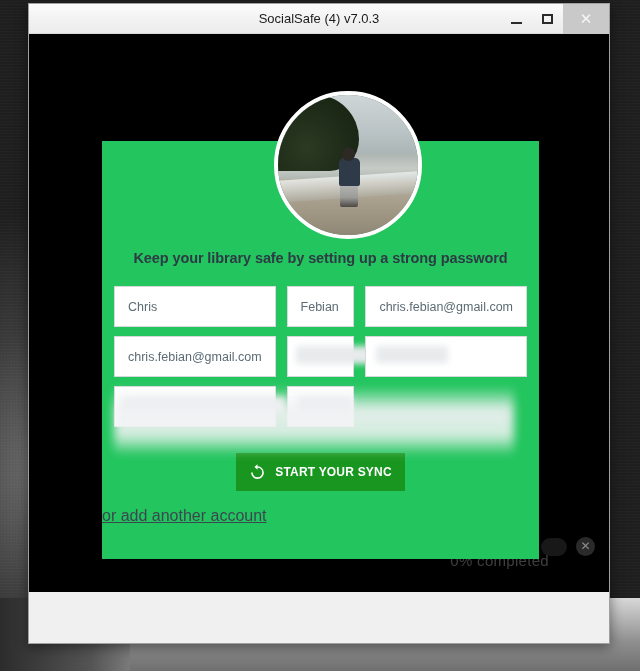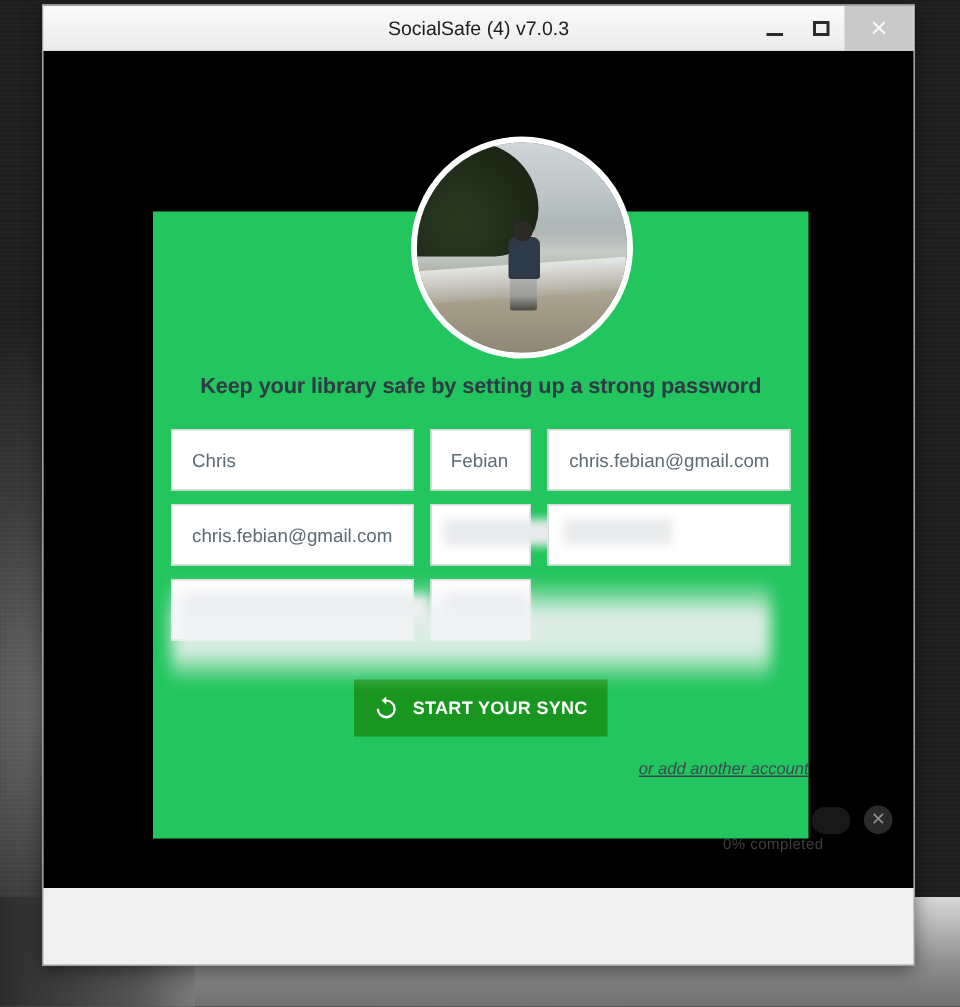--- a/index.html
+++ b/index.html
@@ -155,21 +155,21 @@
     height: 558px;
     background: #000;
     overflow: hidden;
   }
 
   
   #bg-progress-label {
     position: absolute;
     right: 60px;
     bottom: 23px;
-    font-size: 10px;
+    font-size: 15px;
     color: #3f3f3f;
     letter-spacing: .3px;
   }
   #bg-close-circle {
     position: absolute;
     right: 14px;
     bottom: 36px;
     width: 19px; height: 19px;
     border-radius: 50%;
     background: #2a2a2a;
@@ -334,26 +334,25 @@
     cursor: pointer;
     font-family: "Liberation Sans", sans-serif;
   }
   #sync-icon {
     width: 17px; height: 17px;
     display: block;
   }
   #add-account-link {
     display: block;
     margin-top: 16px;
-    text-align: right;
-    font-size: 11px;
+    text-align: left;
+    font-size: 16px;
     color: #3b4850;
     text-decoration: underline;
     cursor: pointer;
-    font-style: italic;
   }
 </style>
 </head>
 <body>
 
 <div id="desktop"></div>
 <div id="desktop-noise"></div>
 <div id="desktop-bottom-band"></div>
 <div id="desktop-bottom-shade"></div>
 

